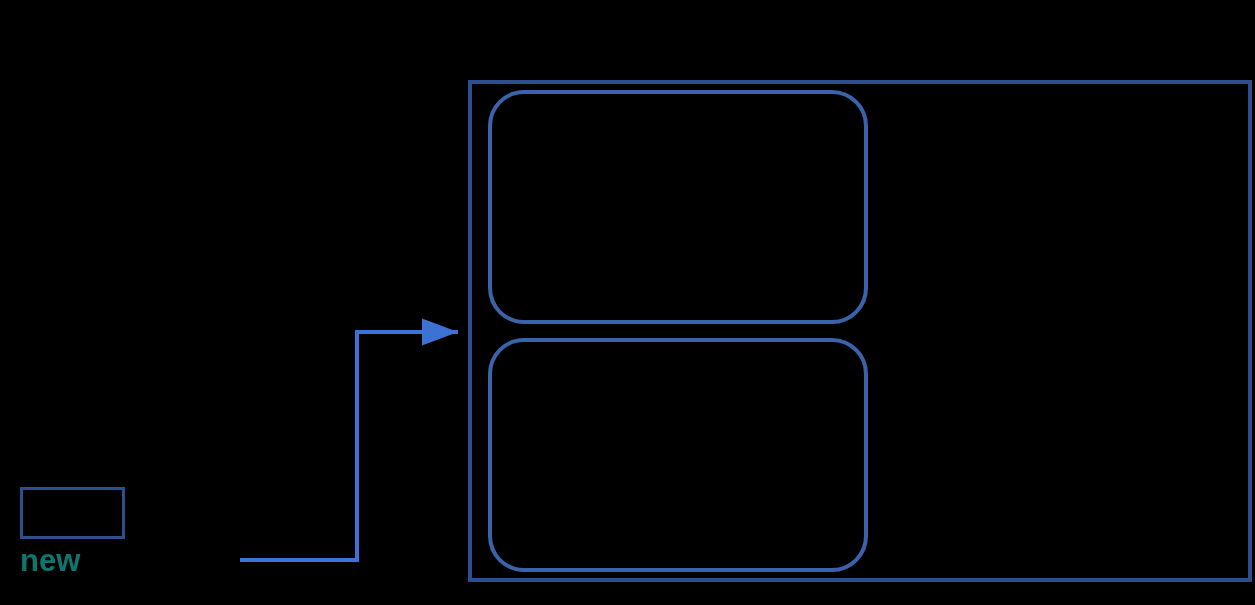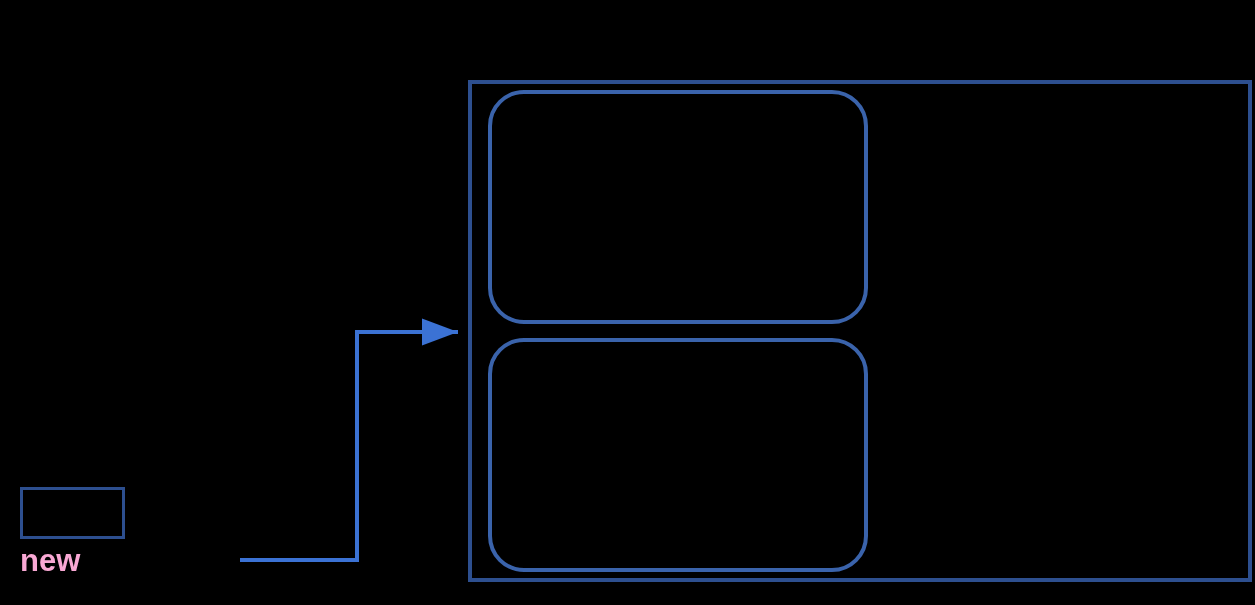--- a/index.html
+++ b/index.html
@@ -58,15 +58,15 @@
     <rect id="shape-box-upper" x="490" y="92" width="376" height="230" rx="34" ry="34" fill="none" stroke="#3a63ab" stroke-width="4"></rect>
 
     <rect id="shape-box-lower" x="490" y="340" width="376" height="230" rx="34" ry="34" fill="none" stroke="#3a63ab" stroke-width="4"></rect>
 
     <rect id="shape-small-box" x="21.5" y="488.5" width="102" height="49" fill="none" stroke="#2d4f8f" stroke-width="3"></rect>
 
     <polyline id="connector-path" points="240,560 357,560 357,332 458,332" fill="none" stroke="#3b72d4" stroke-width="4" stroke-linecap="butt" stroke-linejoin="miter" marker-end="url(#arrow-head-marker)"></polyline>
 
   </svg>
 
-  <div class="label-text" id="new-label" style="left: 20px; top: 545px; color: #f9a8d4; font-size: 31px; font-weight: bold;">new</div>
+  <div class="label-text" id="new-label" style="left: 20px; top: 545px; color: #0f766e; font-size: 31px; font-weight: bold;">new</div>
 
 </div>
 
 </body></html>

